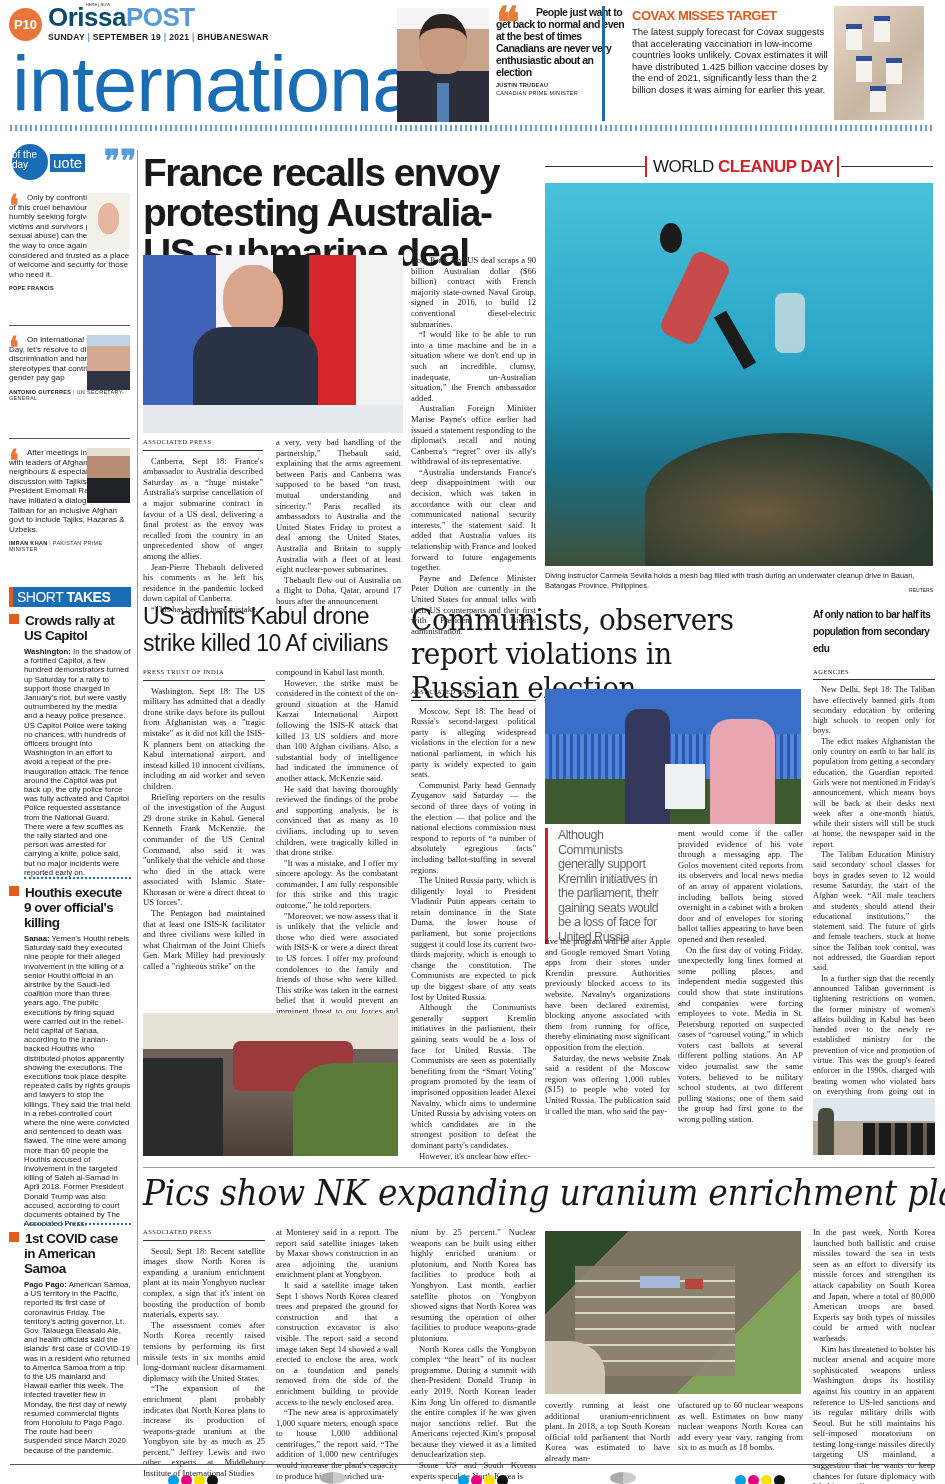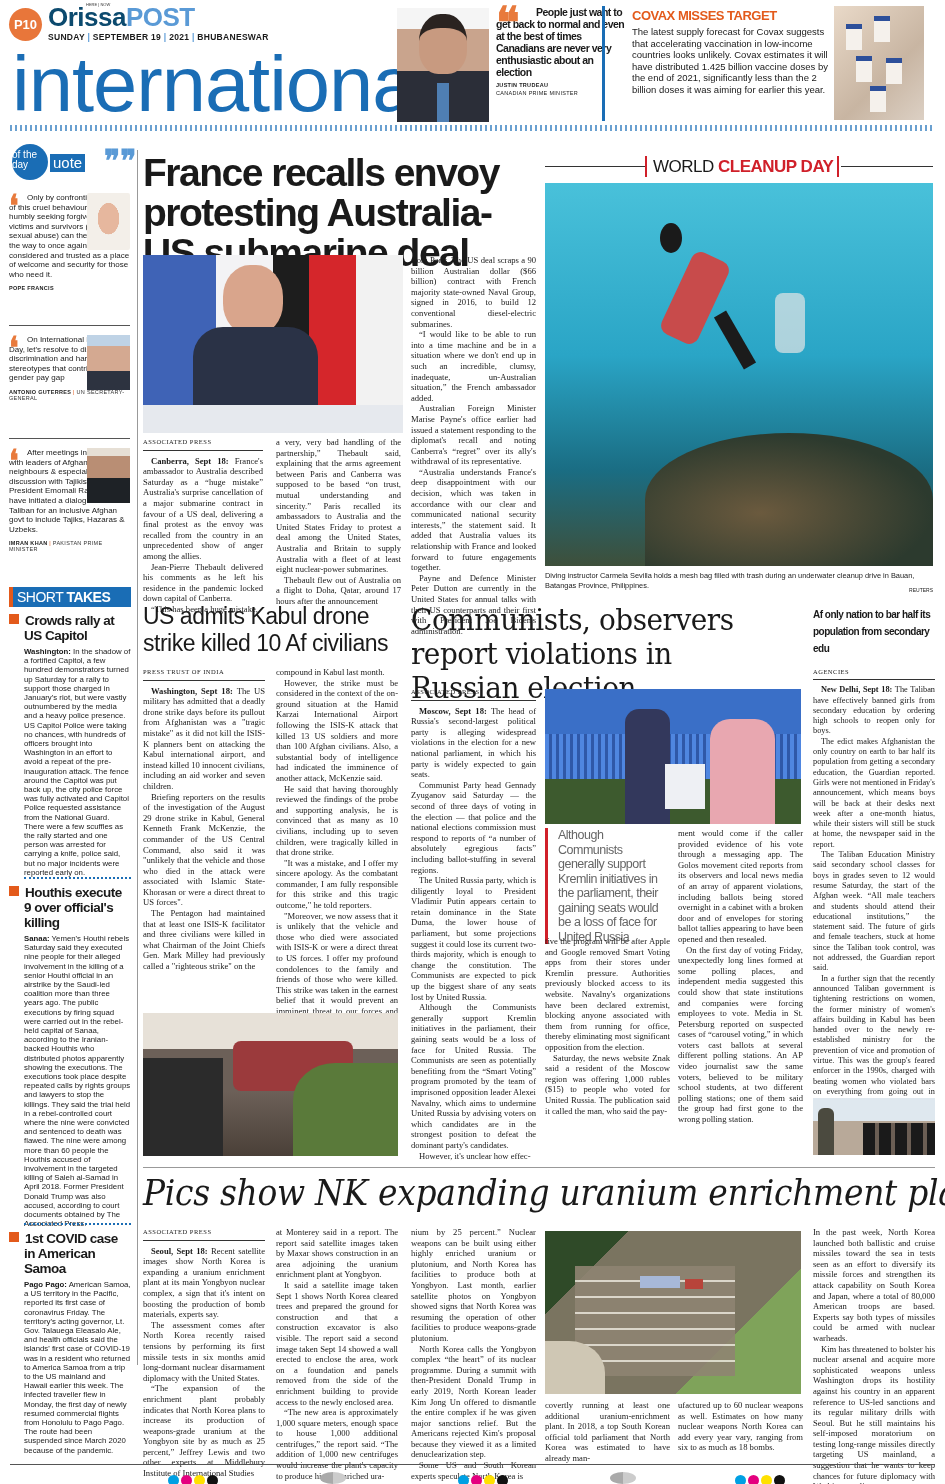--- a/index.html
+++ b/index.html
@@ -3,21 +3,21 @@
 <meta charset="utf-8">
 <style>
 *{box-sizing:border-box;margin:0;padding:0}
 body{width:945px;height:1484px;background:#fff;position:relative;overflow:hidden;font-family:"Liberation Serif",serif;color:#1a1a1a}
 .abs{position:absolute}
 .sans{font-family:"Liberation Sans",sans-serif}
 .cond{font-family:"Liberation Sans",sans-serif;font-stretch:condensed;letter-spacing:-.5px}
 .body{font-size:8.6px;line-height:10.6px;text-align:justify}
 .body p{text-indent:8px}
 .body p:first-child{text-indent:0}
-.dateline{font-weight:bold}
+.dateline{font-weight:normal}
 .credit{font-size:6.5px;letter-spacing:.5px;text-transform:uppercase;border-bottom:1px solid #333;padding-bottom:2px;margin-bottom:5px}
 .dotrule{border-top:2px dotted #1a6db5}
 .tick{background:repeating-linear-gradient(90deg,#6aa0d0 0 2px,transparent 2px 5px);height:6px}
 .photo{overflow:hidden}
 .qmark{color:#e87a3c;font-size:30px;font-weight:bold;line-height:22px;font-family:"Liberation Sans",sans-serif}
 .sq{display:inline-block;width:10px;height:10px;background:#e35a1b;margin-right:6px;vertical-align:1px}
 .sidebody{font-size:8px;line-height:9.6px;font-family:"Liberation Sans",sans-serif}
 .who{font-size:5.5px;font-weight:bold;letter-spacing:.3px;font-family:"Liberation Sans",sans-serif;text-transform:uppercase}
 .who span{font-weight:normal;color:#333}
 .cmyk span{display:inline-block;width:11px;height:11px;border-radius:50%;margin-right:2px}

